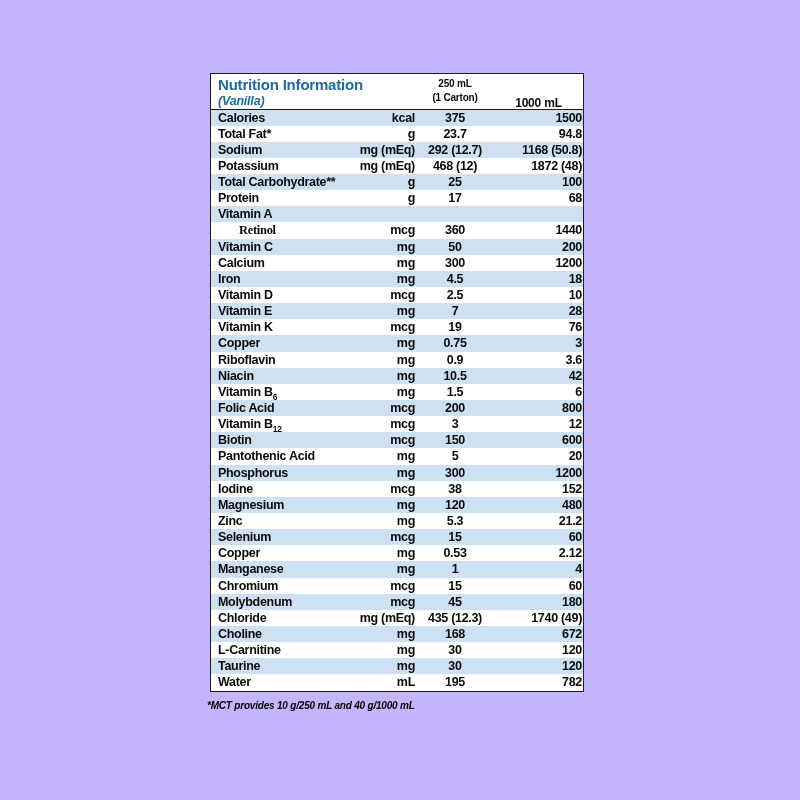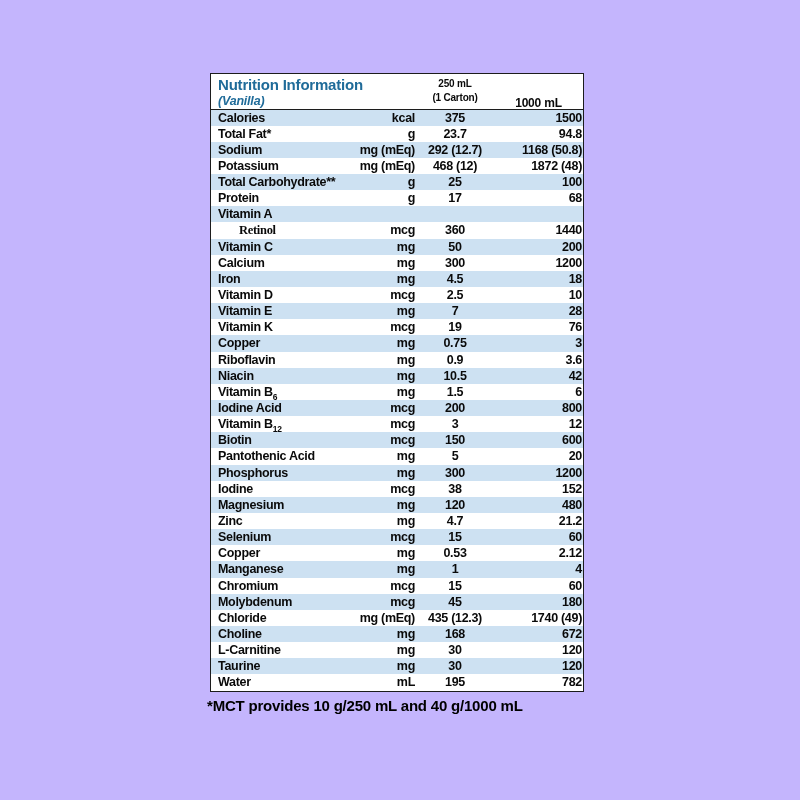--- a/index.html
+++ b/index.html
@@ -91,22 +91,23 @@
   }
   .row.indent .c-label { padding-left: 28px; font-family: Liberation Serif, serif; }
   .lbl-sub { font-size: 8.5px; letter-spacing: -0.2px; }
   .c-unit  { flex: none; width: 58px; text-align: right; }
   .c-v250  { flex: none; width: 80px; text-align: center; }
   .c-v1000 { flex: none; width: 87px; text-align: right; }
   .footnotes {
     position: absolute;
     left: 207px;
     top: 698px;
-    font-size: 15px;
-    font-weight: bold;
+    font-size: 10px;
+    font-weight: bold;
+    font-style: italic;
     letter-spacing: -0.2px;
     line-height: 15.5px;
     color: #000000;
     white-space: nowrap;
   }
 </style>
 </head>
 <body>
 
 <div class="page">
@@ -246,21 +247,21 @@
   </div>
 
   <div class="row">
     <span class="c-label"><span class="lbl">Vitamin B</span><sub class="lbl-sub">6</sub></span>
     <span class="c-unit">mg</span>
     <span class="c-v250">1.5</span>
     <span class="c-v1000">6</span>
   </div>
 
   <div class="row alt">
-    <span class="c-label"><span class="lbl">Iodine Acid</span><sub class="lbl-sub"></sub></span>
+    <span class="c-label"><span class="lbl">Folic Acid</span><sub class="lbl-sub"></sub></span>
     <span class="c-unit">mcg</span>
     <span class="c-v250">200</span>
     <span class="c-v1000">800</span>
   </div>
 
   <div class="row">
     <span class="c-label"><span class="lbl">Vitamin B</span><sub class="lbl-sub">12</sub></span>
     <span class="c-unit">mcg</span>
     <span class="c-v250">3</span>
     <span class="c-v1000">12</span>
@@ -297,21 +298,21 @@
   <div class="row alt">
     <span class="c-label"><span class="lbl">Magnesium</span><sub class="lbl-sub"></sub></span>
     <span class="c-unit">mg</span>
     <span class="c-v250">120</span>
     <span class="c-v1000">480</span>
   </div>
 
   <div class="row">
     <span class="c-label"><span class="lbl">Zinc</span><sub class="lbl-sub"></sub></span>
     <span class="c-unit">mg</span>
-    <span class="c-v250">4.7</span>
+    <span class="c-v250">5.3</span>
     <span class="c-v1000">21.2</span>
   </div>
 
   <div class="row alt">
     <span class="c-label"><span class="lbl">Selenium</span><sub class="lbl-sub"></sub></span>
     <span class="c-unit">mcg</span>
     <span class="c-v250">15</span>
     <span class="c-v1000">60</span>
   </div>
 

